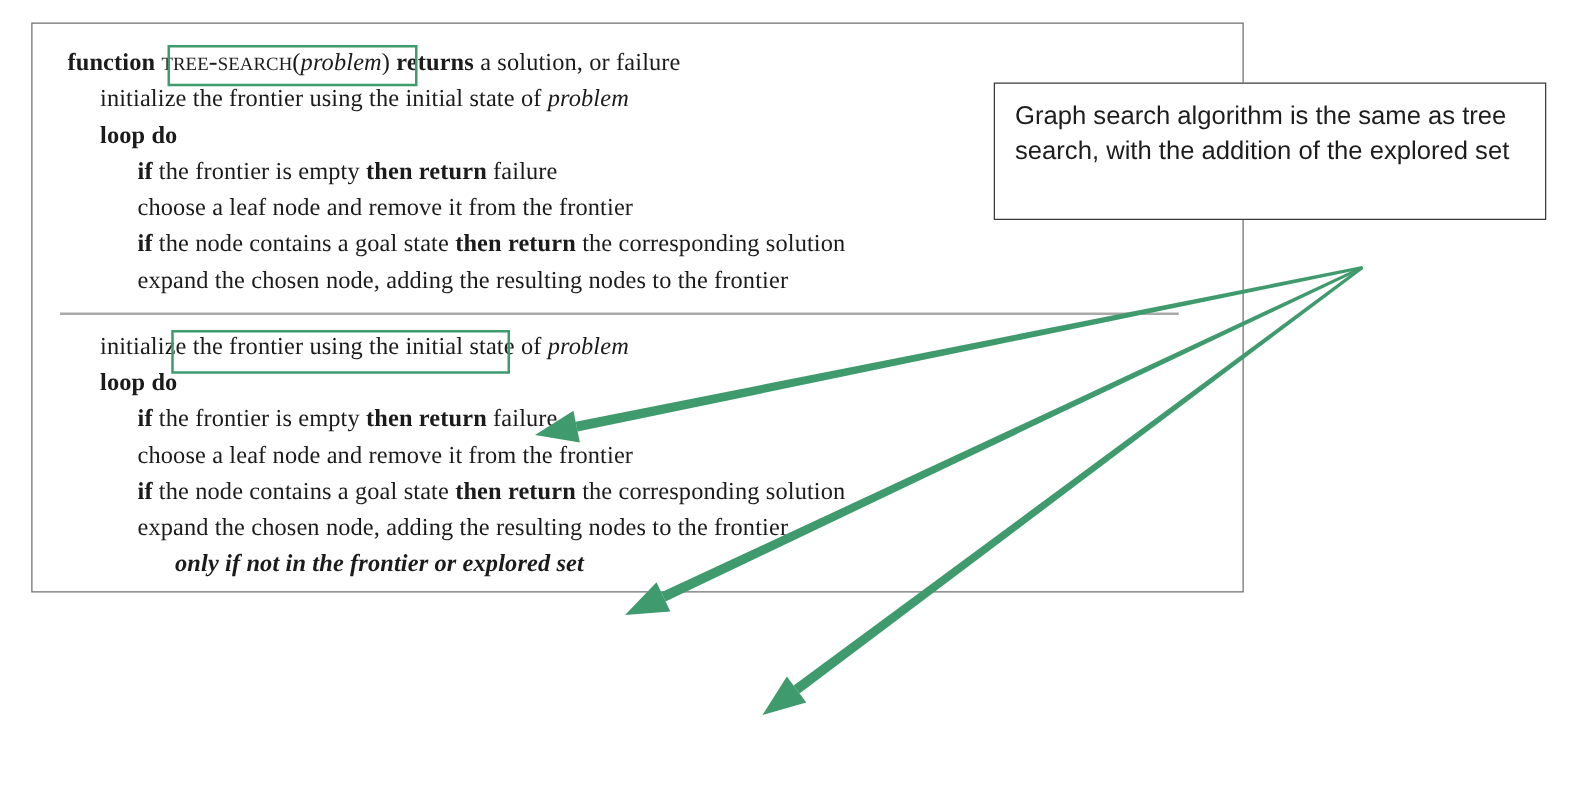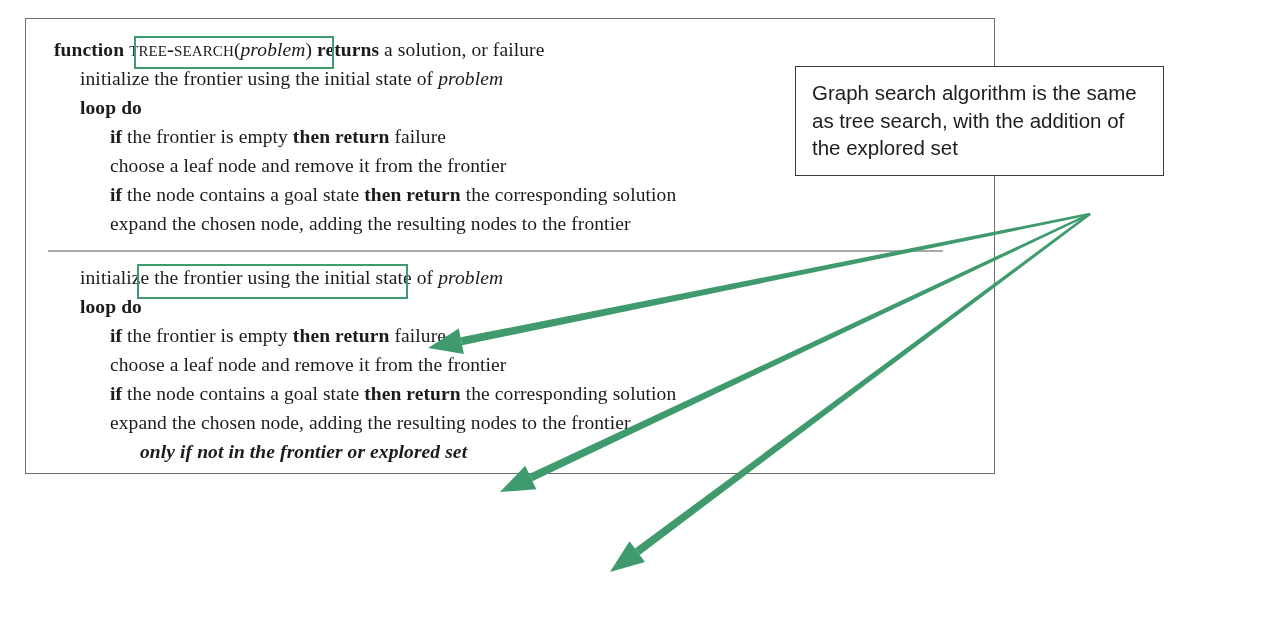--- a/index.html
+++ b/index.html
@@ -89,21 +89,21 @@
     width: 895px;
     height: 1.5px;
     background: #a9a9a9;
   }
 
   
   #callout-box {
     position: absolute;
     left: 795px;
     top: 66px;
-    width: 369px;
+    width: 442px;
     height: 110px;
     box-sizing: border-box;
     border: 1.5px solid #3a3a3a;
     background: #ffffff;
     padding: 12px 14px 10px 16px;
   }
   #callout-text {
     font-family: "Liberation Sans", sans-serif;
     font-size: 20.5px;
     line-height: 27.5px;

